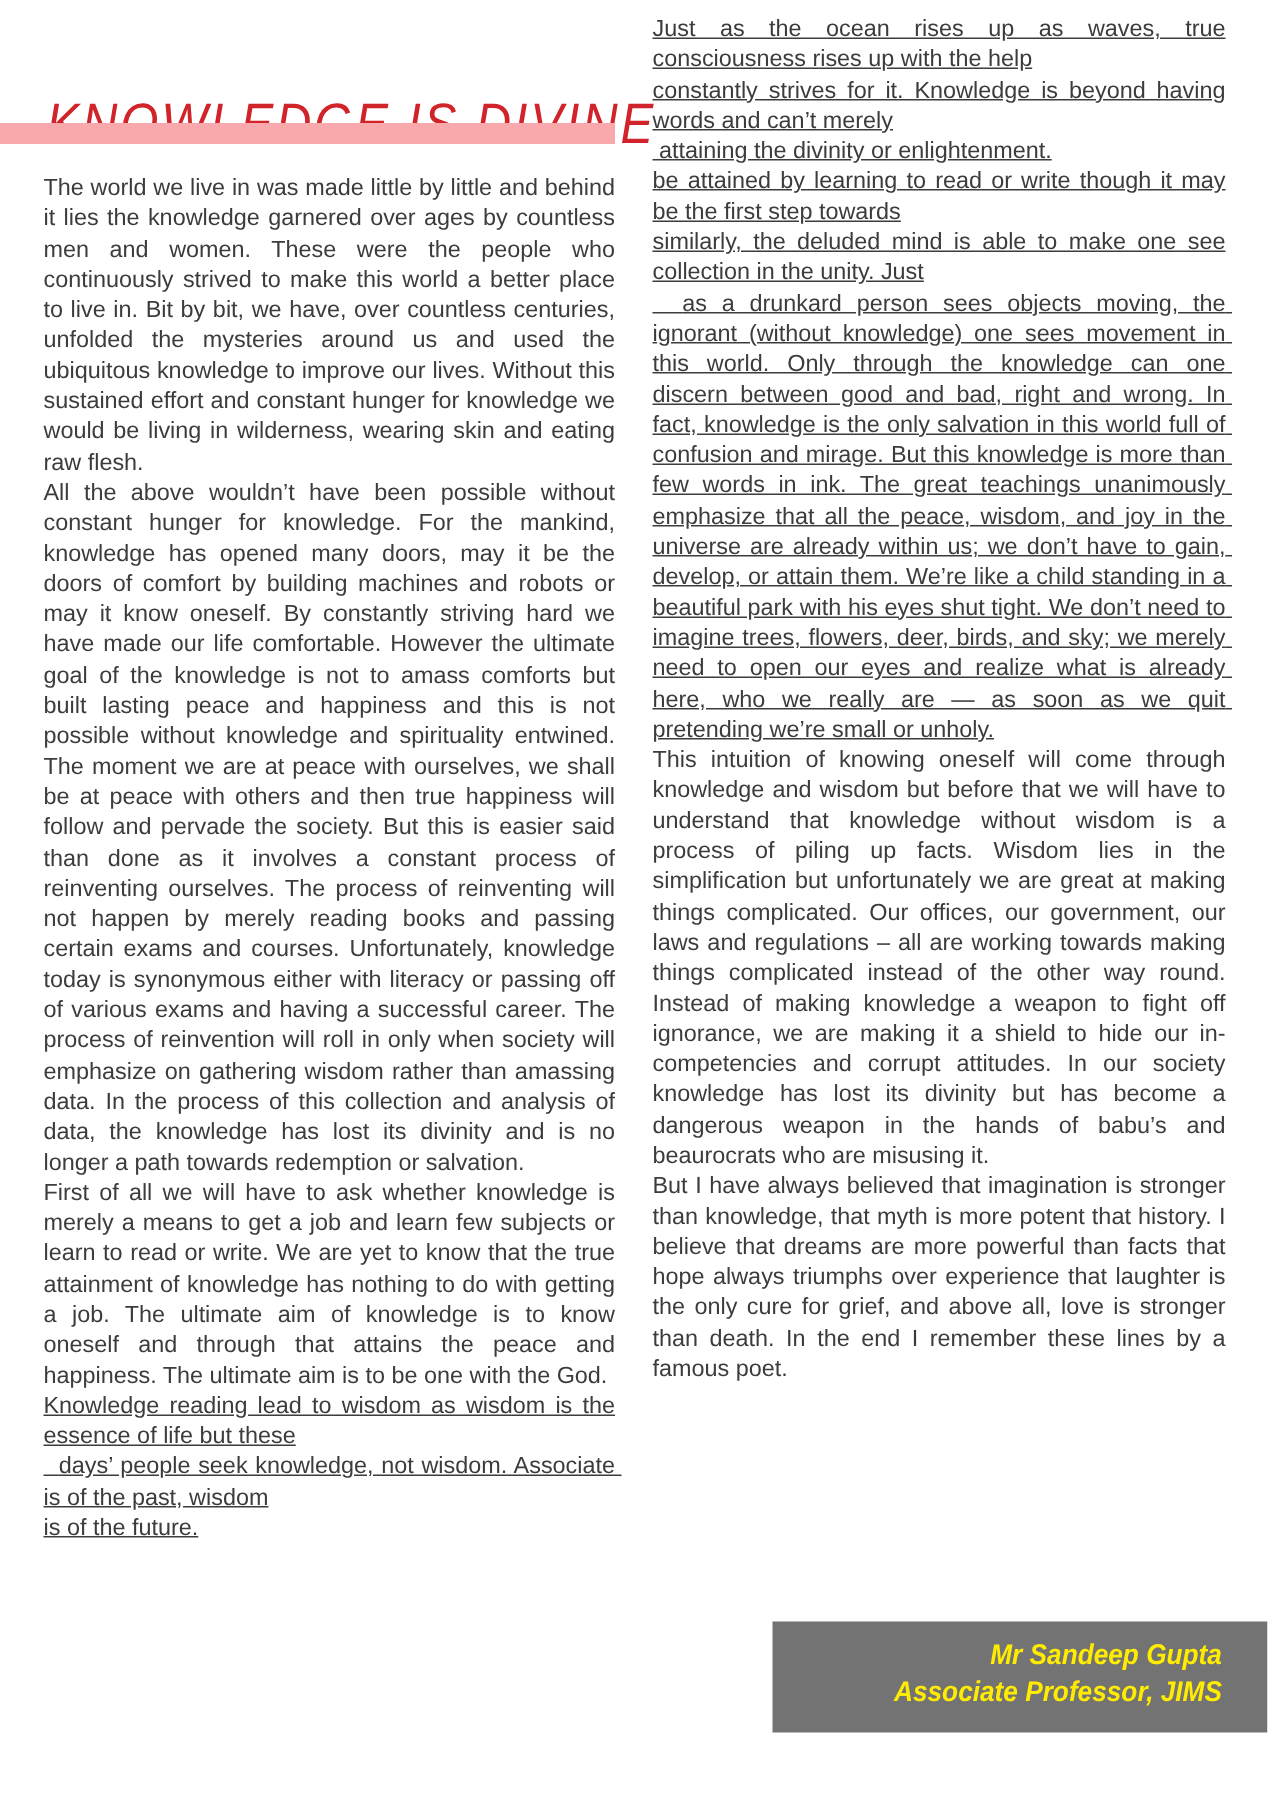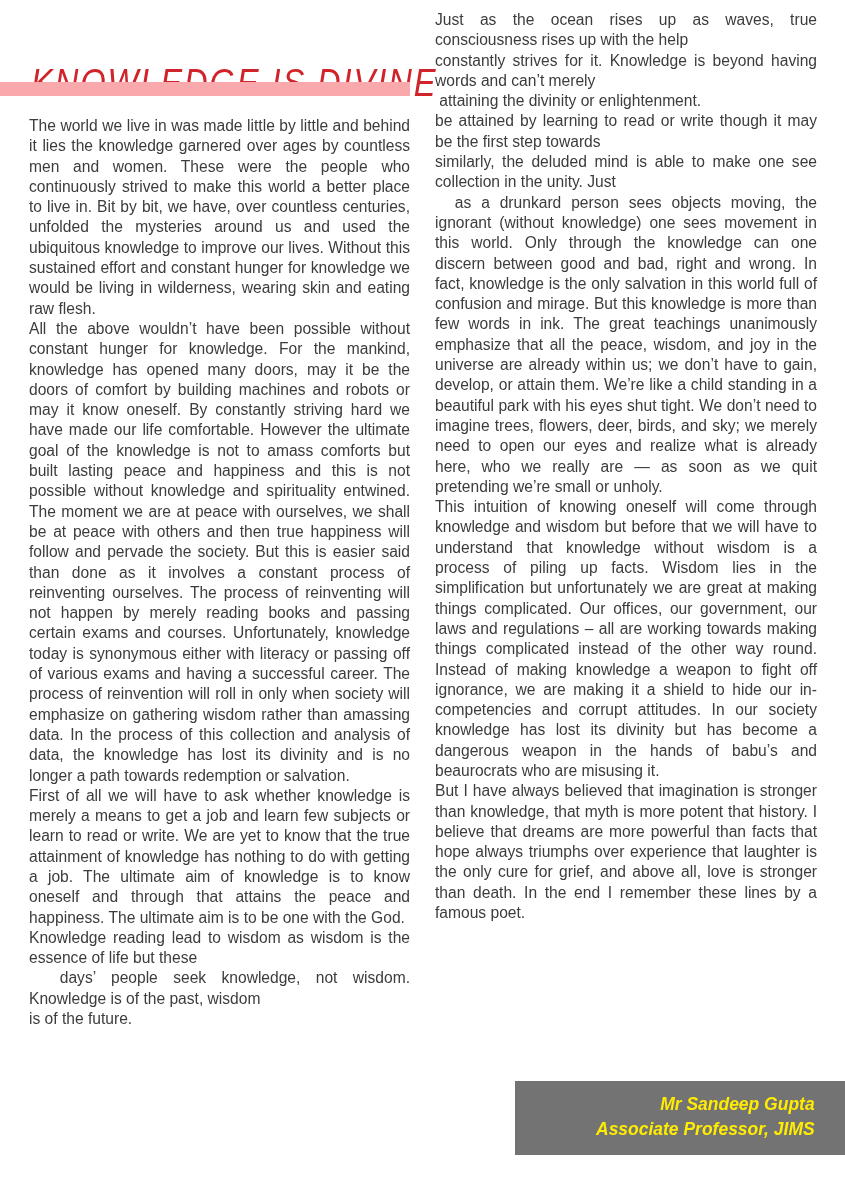--- a/index.html
+++ b/index.html
@@ -55,20 +55,21 @@
       left: 435px;
       top: 10px;
       width: 382px;
     }
     .para {
       margin: 0;
       padding: 0;
     }
     .line-break-seg {
       display: block;
+      text-decoration: underline;
     }
     .sig-box {
       position: absolute;
       left: 515px;
       top: 1081px;
       width: 330px;
       height: 74px;
       background: #737373;
     }
     .sig-text {
@@ -93,21 +94,21 @@
 
 <h1 class="title">KNOWLEDGE IS DIVINE</h1>
 <div class="stripe"></div>
 
 <div class="col col-left">
   <p class="para">The world we live in was made little by little and behind it lies the knowledge garnered over ages by countless men and women. These were the people who continuously strived to make this world a better place to live in. Bit by bit, we have, over countless centuries, unfolded the mysteries around us and used the ubiquitous knowledge to improve our lives. Without this sustained effort and constant hunger for knowledge we would be living in wilderness, wearing skin and eating raw flesh.</p>
   <p class="para">All the above wouldn’t have been possible without constant hunger for knowledge. For the mankind, knowledge has opened many doors, may it be the doors of comfort by building machines and robots or may it know oneself. By constantly striving hard we have made our life comfortable. However the ultimate goal of the knowledge is not to amass comforts but built lasting peace and happiness and this is not possible without knowledge and spirituality entwined. The moment we are at peace with ourselves, we shall be at peace with others and then true happiness will follow and pervade the society. But this is easier said than done as it involves a constant process of reinventing ourselves. The process of reinventing will not happen by merely reading books and passing certain exams and courses. Unfortunately, knowledge today is synonymous either with literacy or passing off of various exams and having a successful career. The process of reinvention will roll in only when society will emphasize on gathering wisdom rather than amassing data. In the process of this collection and analysis of data, the knowledge has lost its divinity and is no longer a path towards redemption or salvation.</p>
   <p class="para">First of all we will have to ask whether knowledge is merely a means to get a job and learn few subjects or learn to read or write. We are yet to know that the true attainment of knowledge has nothing to do with getting a job. The ultimate aim of knowledge is to know oneself and through that attains the peace and happiness. The ultimate aim is to be one with the God.</p>
   <p class="para">
     <span class="line-break-seg">Knowledge reading lead to wisdom as wisdom is the essence of life but these</span>
-    <span class="line-break-seg" style="white-space: pre-wrap;">  days’ people seek knowledge, not wisdom. Knowledge is of the past, wisdom</span>
+    <span class="line-break-seg" style="white-space: pre-wrap;">  days’ people seek knowledge, not wisdom. Associate is of the past, wisdom</span>
     <span class="line-break-seg">is of the future.</span>
   </p>
 </div>
 
 <div class="col col-right">
   <p class="para">
     <span class="line-break-seg">Just as the ocean rises up as waves, true consciousness rises up with the help</span>
     <span class="line-break-seg">constantly strives for it. Knowledge is beyond having words and can’t merely</span>
     <span class="line-break-seg" style="white-space: pre-wrap;"> attaining the divinity or enlightenment.</span>
     <span class="line-break-seg">be attained by learning to read or write though it may be the first step towards</span>

